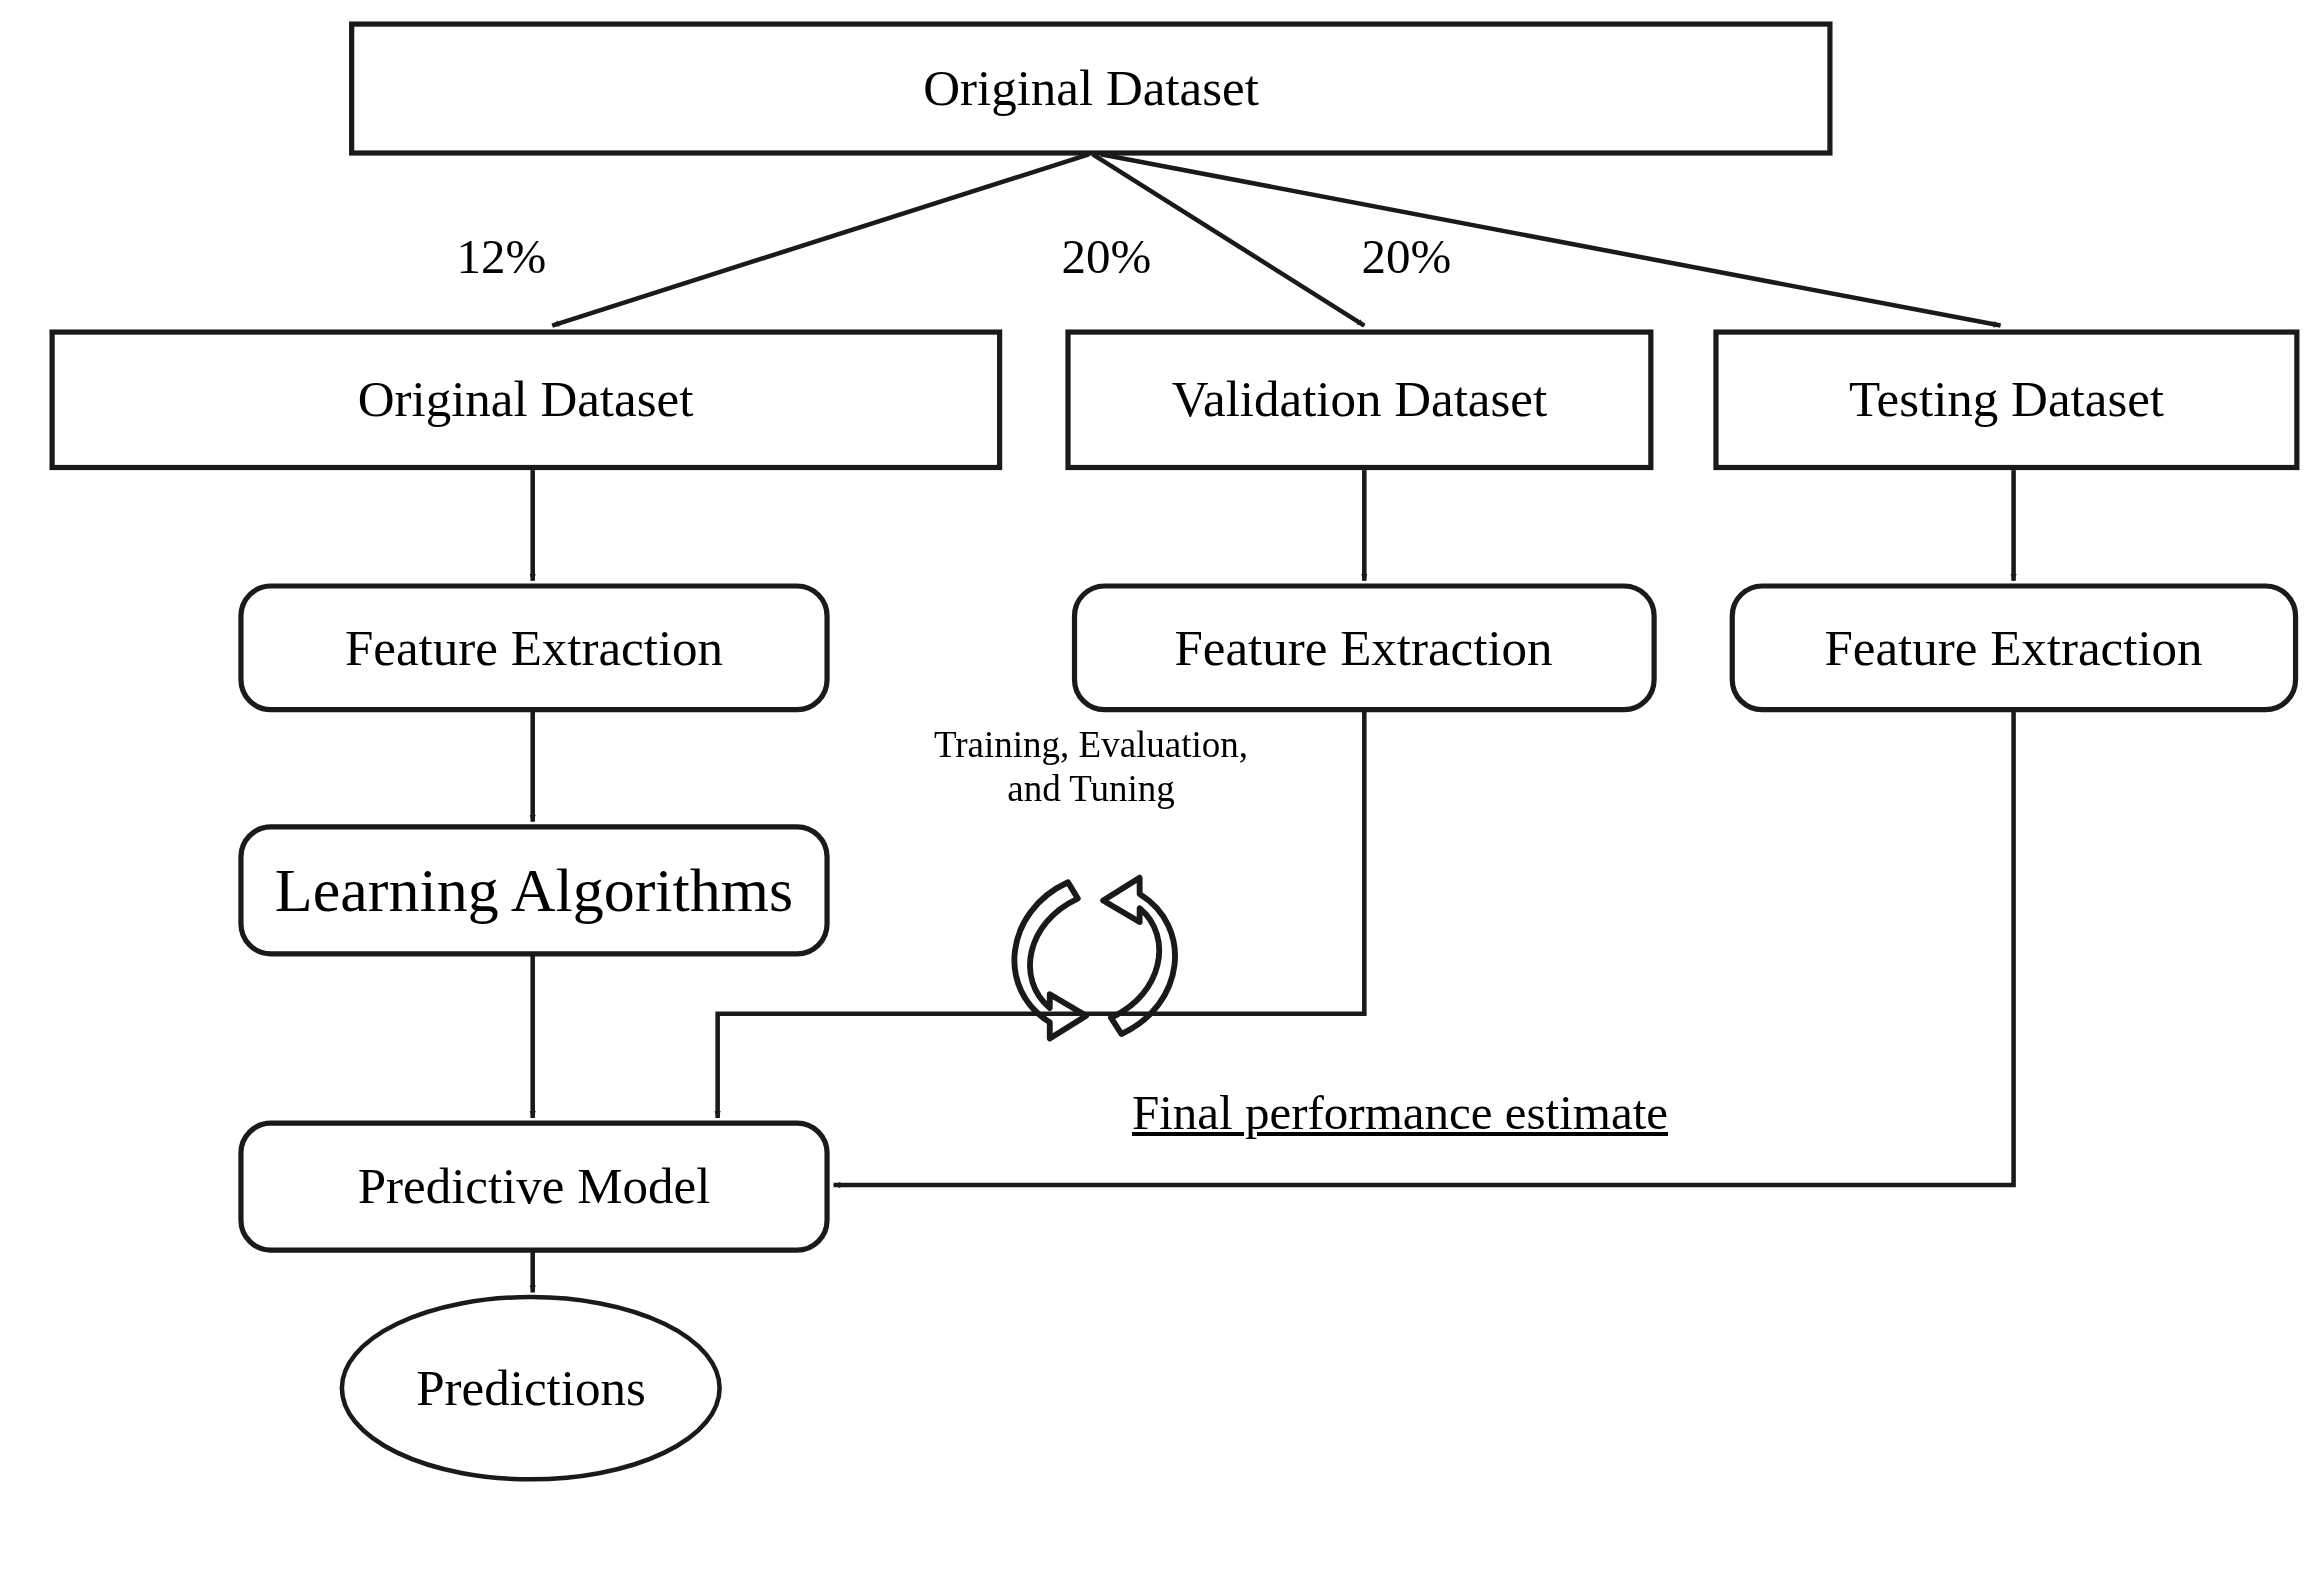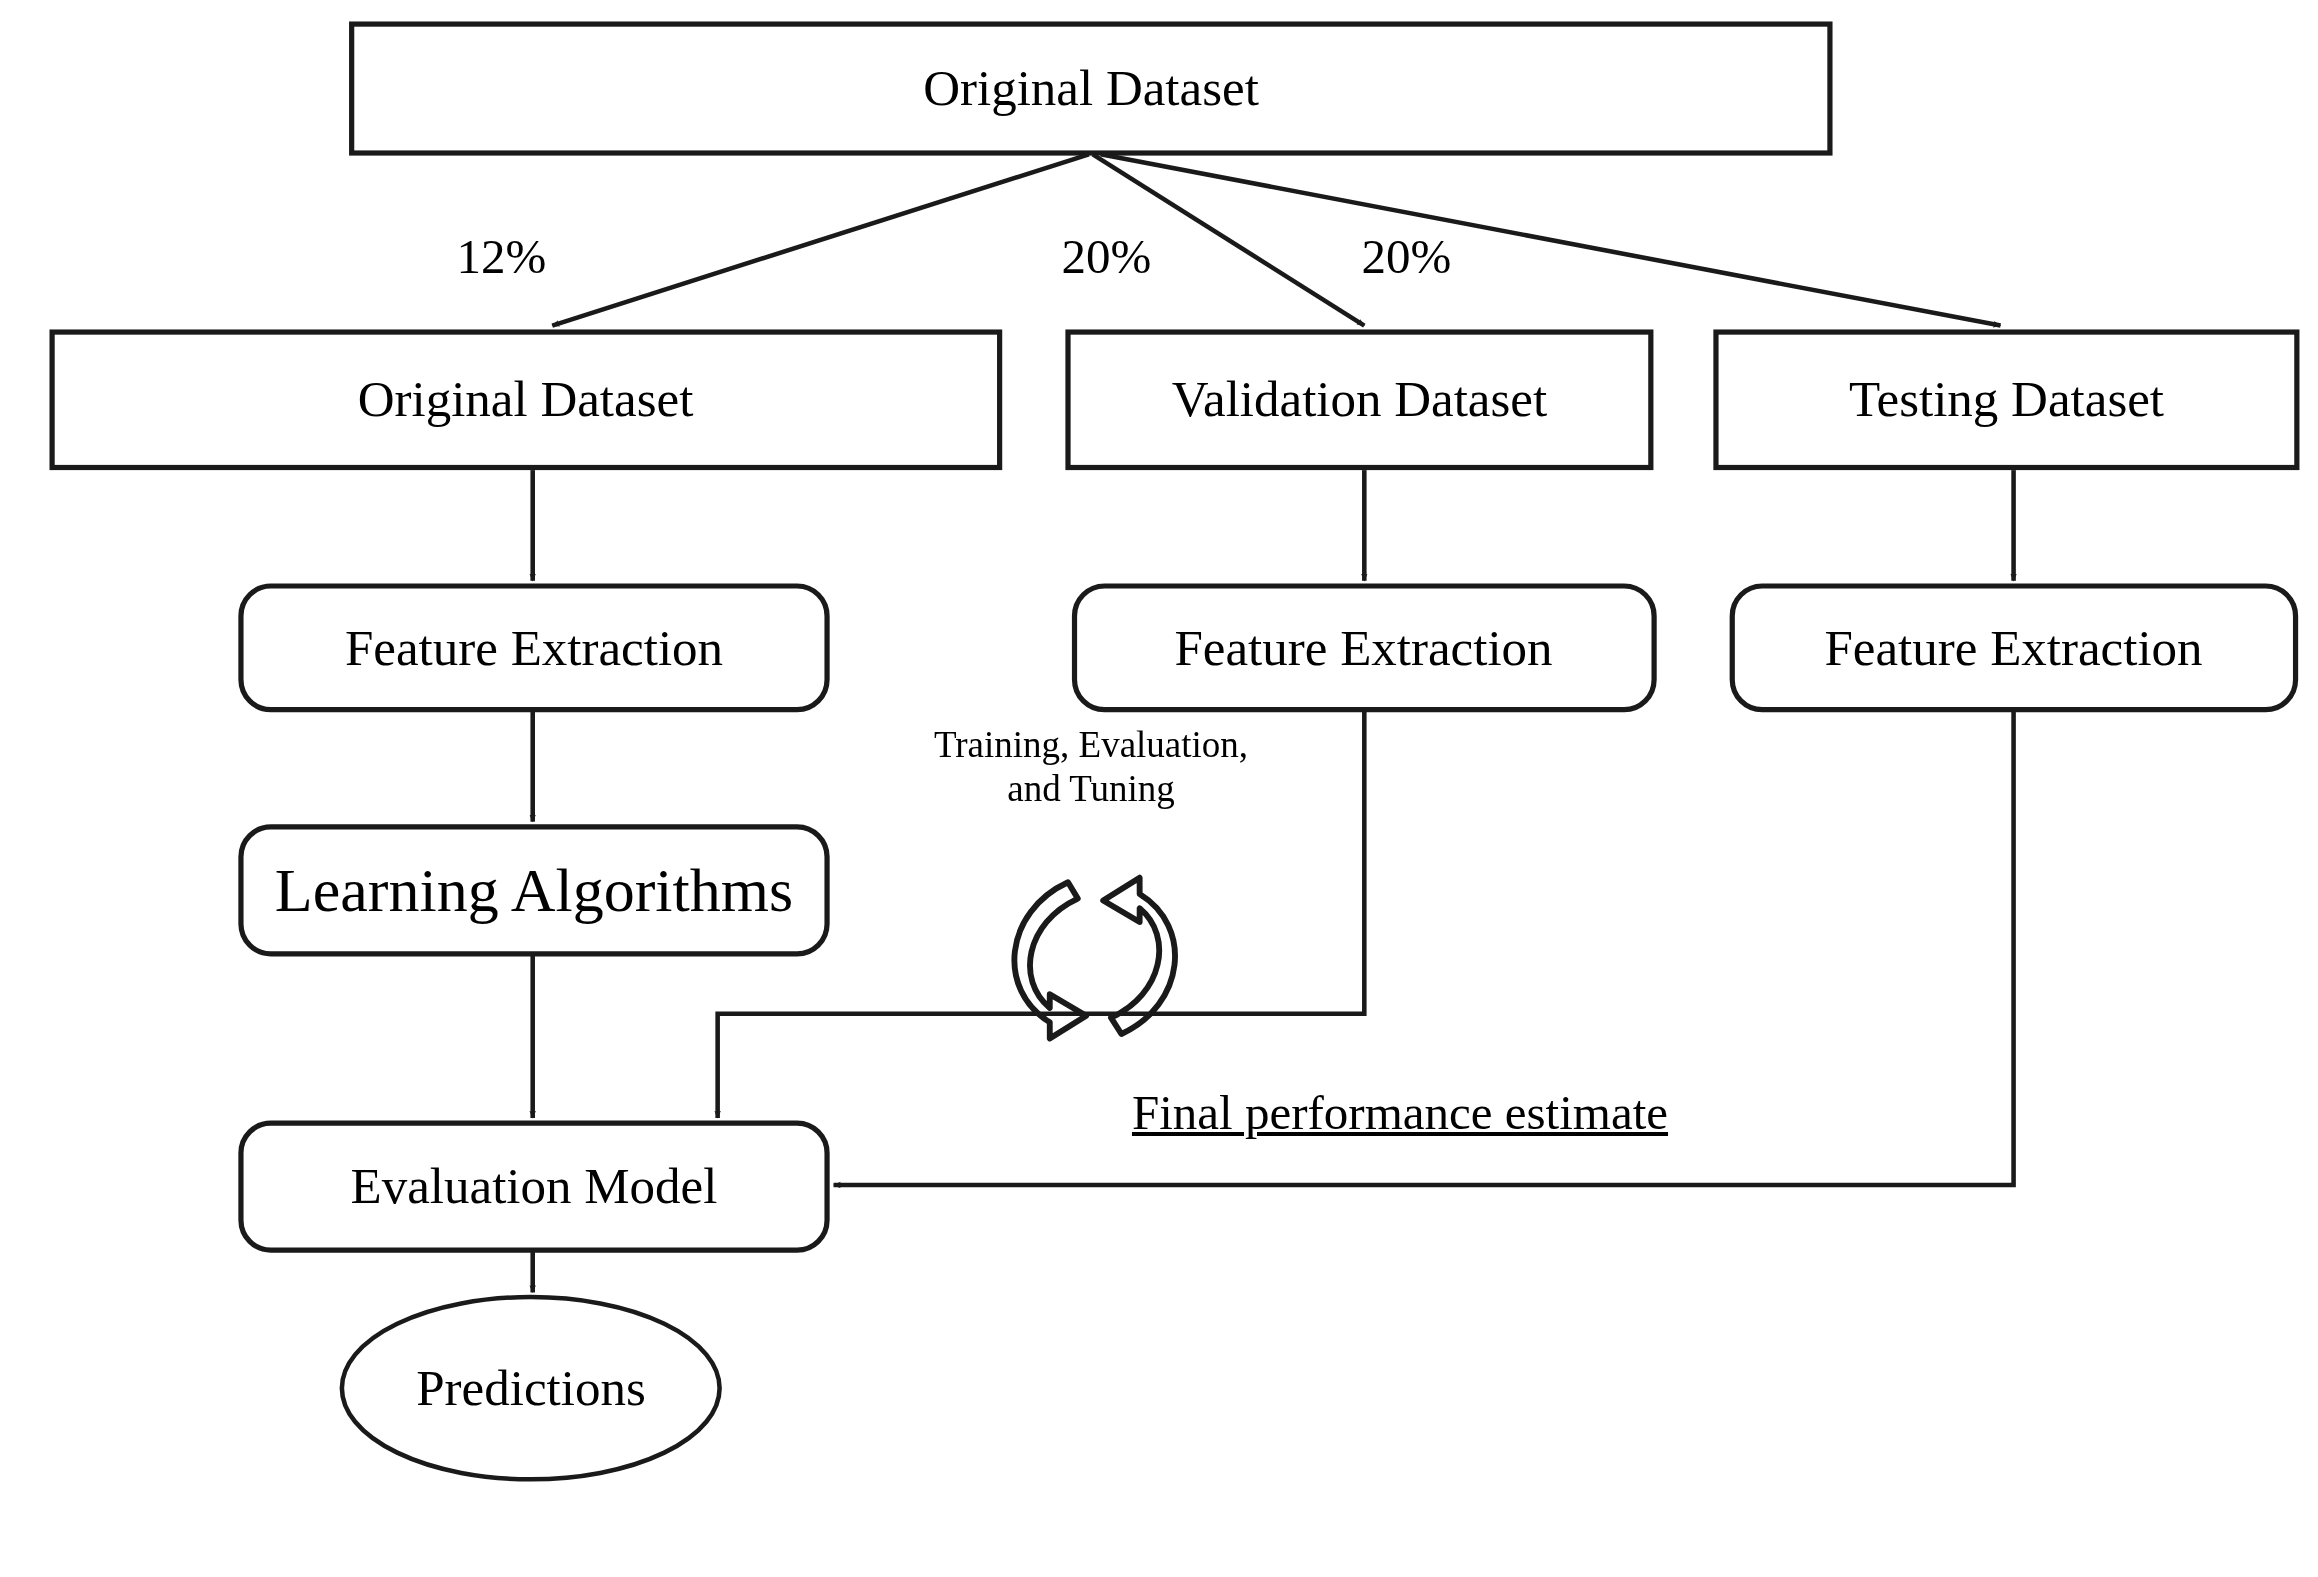--- a/index.html
+++ b/index.html
@@ -121,21 +121,21 @@
   <div class="node-label" style="left:1716px; top:332px; width:581px; height:135px; font-size:51px;">Testing Dataset</div>
 
   <div class="node-label" style="left:241px; top:586px; width:586px; height:124px; font-size:51px;">Feature Extraction</div>
 
   <div class="node-label" style="left:1074px; top:586px; width:579px; height:124px; font-size:51px;">Feature Extraction</div>
 
   <div class="node-label" style="left:1732px; top:586px; width:563px; height:124px; font-size:51px;">Feature Extraction</div>
 
   <div class="node-label" style="left:241px; top:827px; width:586px; height:127px; font-size:62px;">Learning Algorithms</div>
 
-  <div class="node-label" style="left:241px; top:1123px; width:586px; height:127px; font-size:51px;">Evaluation Model</div>
+  <div class="node-label" style="left:241px; top:1123px; width:586px; height:127px; font-size:51px;">Predictive Model</div>
 
   <div class="node-label" style="left:342px; top:1297px; width:378px; height:182px; font-size:51px;">Predictions</div>
 
   <div class="edge-label" style="left:417px; top:228px; width:169px; font-size:49px;">12%</div>
 
   <div class="edge-label" style="left:1022px; top:228px; width:169px; font-size:49px;">20%</div>
 
   <div class="edge-label" style="left:1322px; top:228px; width:169px; font-size:49px;">20%</div>
 
   <div class="edge-label" style="left:785px; top:723px; width:612px; font-size:37px;">Training, Evaluation,

